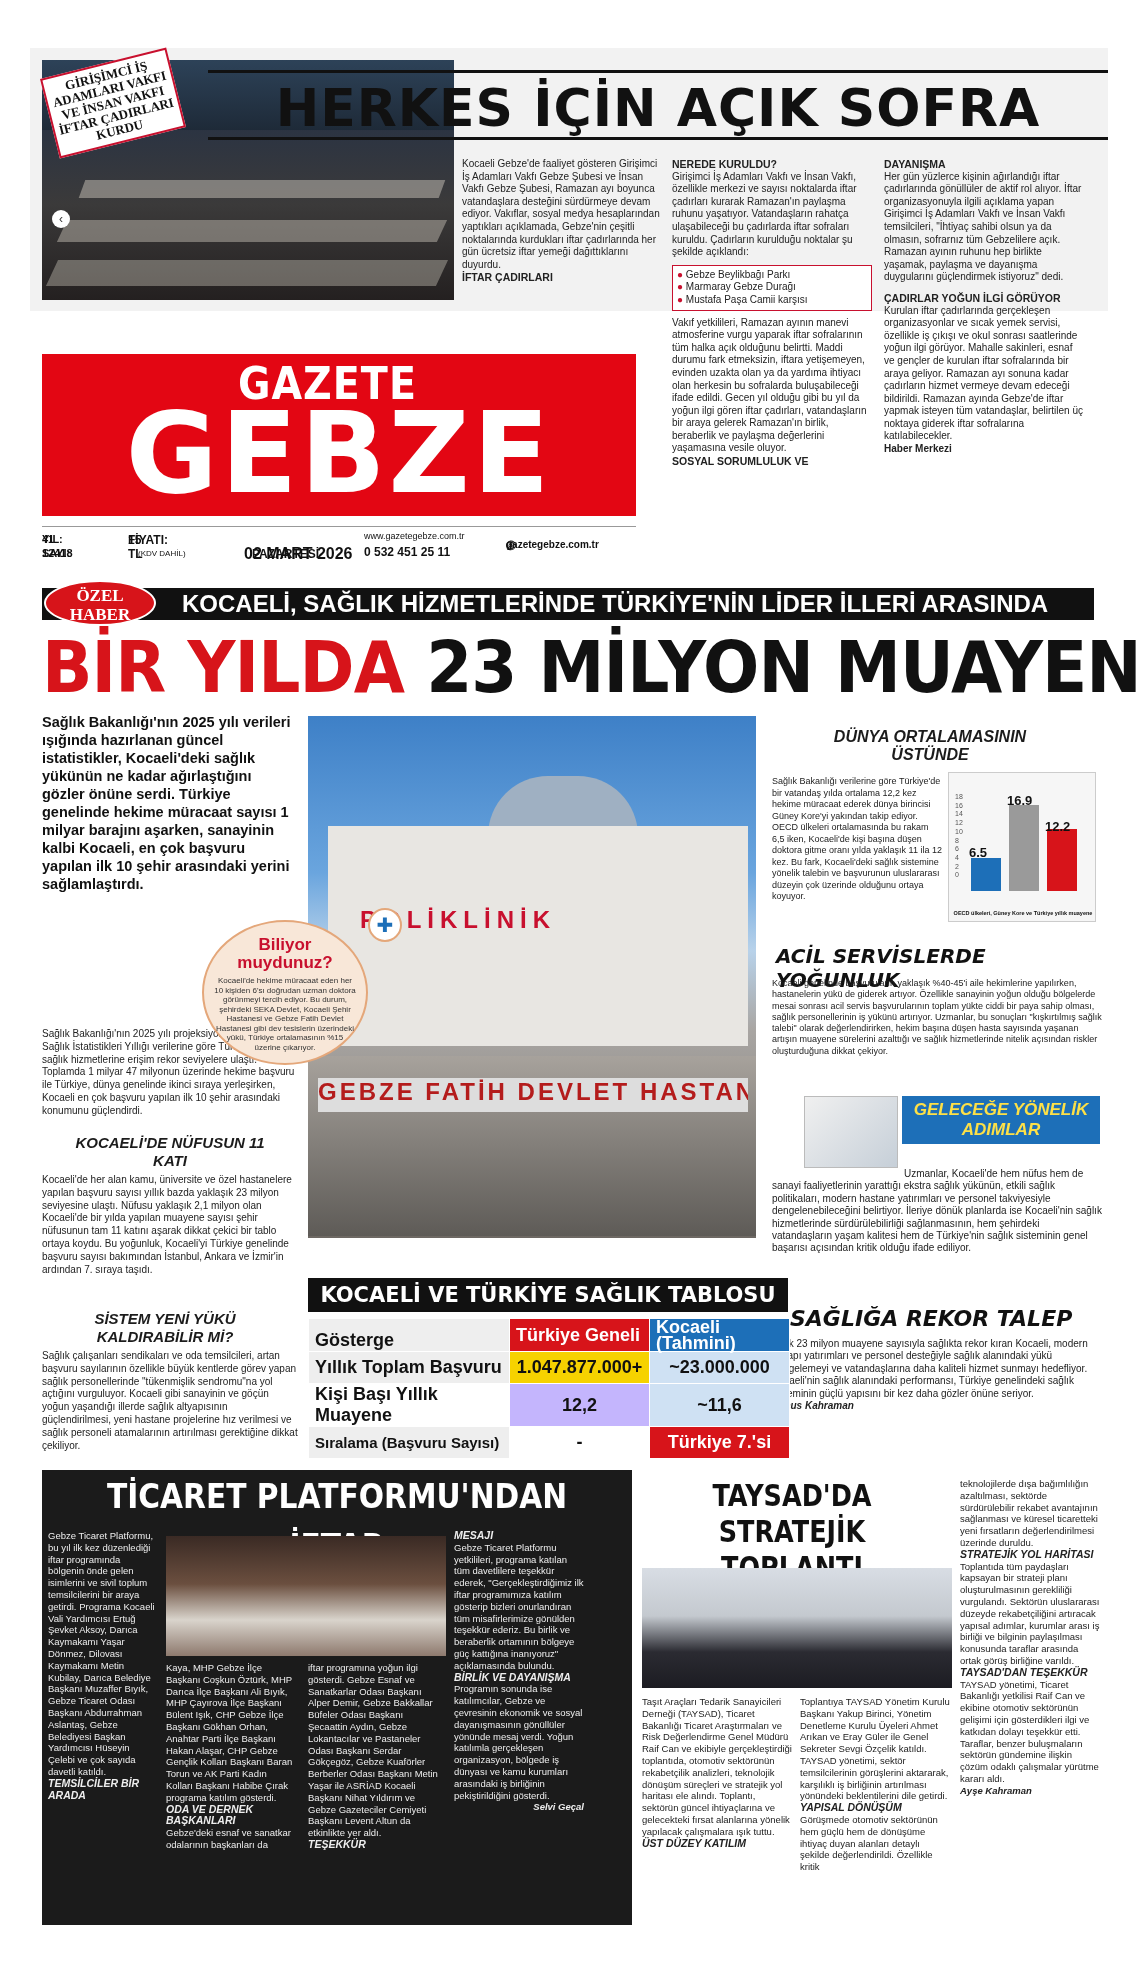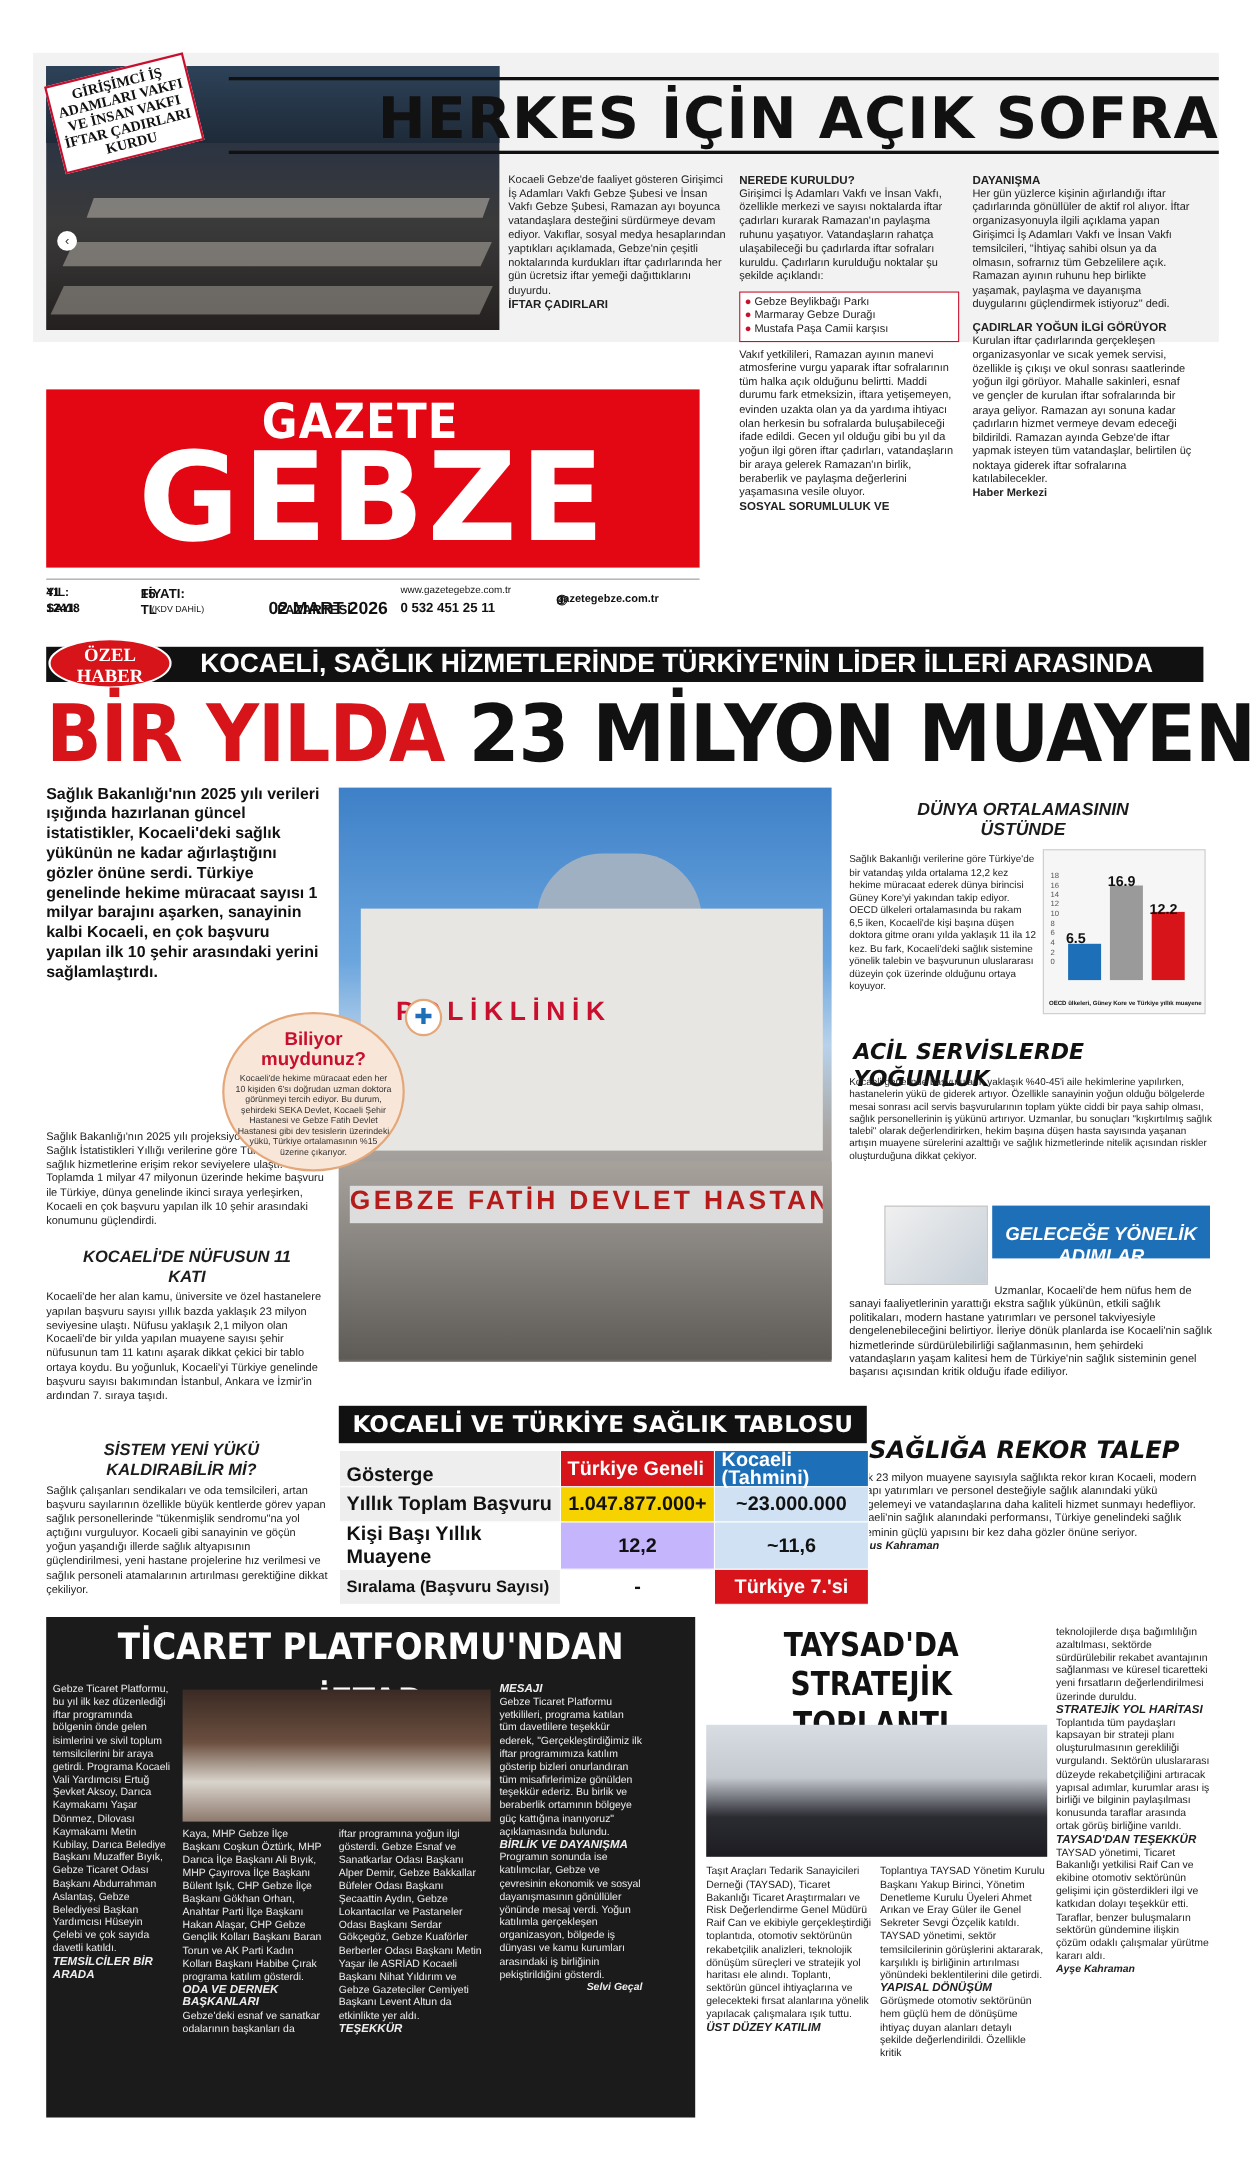--- a/index.html
+++ b/index.html
@@ -28,41 +28,41 @@
 .hosp-sign{left:280px;top:880px;width:440px;height:34px;font-size:24px;font-weight:bold;color:#c8102e;letter-spacing:6px}
 .hosp-sign2{left:300px;top:1090px;width:430px;height:34px;font-size:24px;font-weight:bold;color:#b41c1c;letter-spacing:3px;background:#ddd}
 .bubble{left:172px;top:872px;width:166px;height:145px;background:#f8e7d8;border:2px solid #e4a77a;border-radius:50%;text-align:center;padding:14px 10px}
 .table-title{left:278px;top:1268px;width:520px;height:34px;background:#111;color:#fff;font-size:24px;font-weight:900;line-height:34px;text-align:center;font-family:"DejaVu Sans",sans-serif;transform:none}
 .stat-table{left:280px;top:1310px;width:520px;height:150px;background:#fff}
 .stat-table table{border-collapse:collapse;width:100%;font-weight:bold}
 .stat-table td{border:1px solid #fff;height:32px;font-size:18px;padding:0 6px}
 .col-h{font-size:17px;line-height:16px;text-align:left;color:#fff}
 .chart{left:920px;top:786px;width:148px;height:150px;background:#f6f6f6;border:1px solid #ccc}
 .bar{position:absolute;bottom:30px;width:30px}
-.blue-box{left:880px;top:1098px;width:188px;height:48px;background:#1d6fb8;color:#ffffff;font-weight:bold;font-style:italic;font-size:17px;line-height:20px;text-align:center;padding-top:16px}
+.blue-box{left:880px;top:1098px;width:188px;height:48px;background:#1d6fb8;color:#fde047;font-weight:bold;font-style:italic;font-size:17px;line-height:20px;text-align:center;padding-top:4px}
 </style>
 </head>
 <body>
 
 <div class="page">
 
   <div class="abs topbanner"></div>
   <div class="abs photo-iftar">
     <div style="position:absolute;left:0;top:0;width:100%;height:70px;background:linear-gradient(180deg,#2d4258,#1e2a38)"></div>
     <div style="position:absolute;left:40px;top:120px;width:360px;height:18px;background:#bdb8ae;opacity:.55;transform:skewX(-20deg)"></div>
     <div style="position:absolute;left:20px;top:160px;width:380px;height:22px;background:#bdb8ae;opacity:.5;transform:skewX(-25deg)"></div>
     <div style="position:absolute;left:10px;top:200px;width:390px;height:26px;background:#bdb8ae;opacity:.45;transform:skewX(-25deg)"></div>
     <div style="position:absolute;left:10px;top:150px;width:18px;height:18px;border-radius:50%;background:#fff;color:#333;font-size:12px;line-height:18px;text-align:center">‹</div>
   </div>
   <div class="abs corner-label" style="left:0;top:0">
     <div style="position:absolute;left:18px;top:14px;width:130px;background:#fff;border:2px solid #c8102e;transform:rotate(-14deg);padding:4px;text-align:center;font-family:'Liberation Serif',serif;font-weight:bold;font-size:13px;line-height:14px;color:#111">
       <span>GİRİŞİMCİ İŞ ADAMLARI VAKFI VE İNSAN VAKFI İFTAR ÇADIRLARI KURDU</span>
     </div>
   </div>
-  <div class="abs big-title" style="text-align:right">HERKES İÇİN AÇIK SOFRA</div>
+  <div class="abs big-title" style="text-align:center">HERKES İÇİN AÇIK SOFRA</div>
 
   <div class="abs txt" style="left:432px;top:110px;width:198px;font-size:10px;line-height:12.6px">
     <p>Kocaeli Gebze'de faaliyet gösteren Girişimci İş Adamları Vakfı Gebze Şubesi ve İnsan Vakfı Gebze Şubesi, Ramazan ayı boyunca vatandaşlara desteğini sürdürmeye devam ediyor. Vakıflar, sosyal medya hesaplarından yaptıkları açıklamada, Gebze'nin çeşitli noktalarında kurdukları iftar çadırlarında her gün ücretsiz iftar yemeği dağıttıklarını duyurdu.</p>
     <p class="sub">İFTAR ÇADIRLARI</p>
   </div>
   <div class="abs txt" style="left:642px;top:110px;width:200px;font-size:10px;line-height:12.6px">
     <p class="sub">NEREDE KURULDU?</p>
     <p>Girişimci İş Adamları Vakfı ve İnsan Vakfı, özellikle merkezi ve sayısı noktalarda iftar çadırları kurarak Ramazan'ın paylaşma ruhunu yaşatıyor. Vatandaşların rahatça ulaşabileceği bu çadırlarda iftar sofraları kuruldu. Çadırların kurulduğu noktalar şu şekilde açıklandı:</p>
     <ul style="list-style:none;margin:6px 0;padding:3px 4px;border:1px solid #c8102e;background:#fff">
       <li><span style="color:#c8102e">● </span><span>Gebze Beylikbağı Parkı</span></li>

